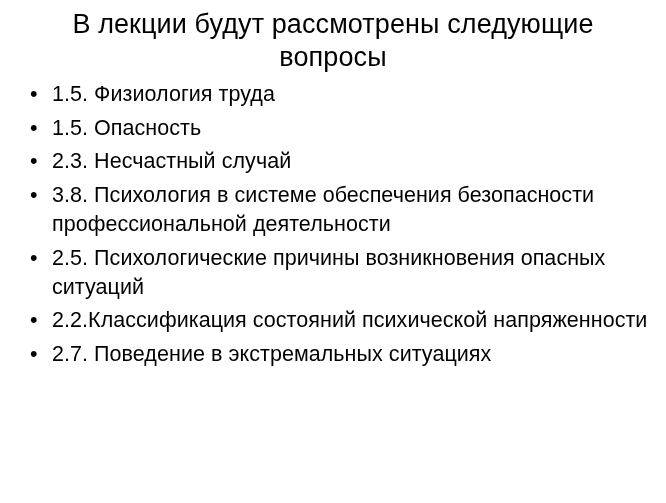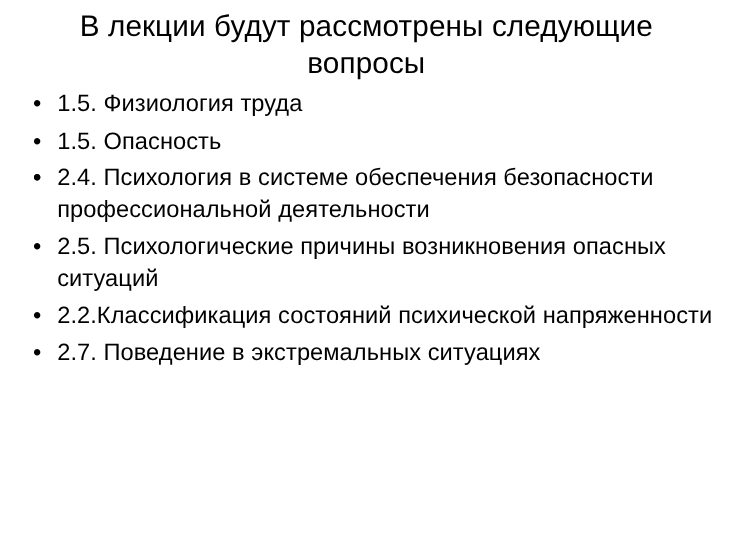--- a/index.html
+++ b/index.html
@@ -59,24 +59,25 @@
     <li class="bullet-item">
       <span class="dot">•</span>
       <span>1.5. Физиология труда</span>
     </li>
     <li class="bullet-item">
       <span class="dot">•</span>
       <span>1.5. Опасность</span>
     </li>
     <li class="bullet-item">
       <span class="dot">•</span>
+      <span>2.3. Несчастный случай</span>
     </li>
     <li class="bullet-item">
       <span class="dot">•</span>
-      <span>2.4. Психология в системе обеспечения безопасности профессиональной деятельности</span>
+      <span>3.8. Психология в системе обеспечения безопасности профессиональной деятельности</span>
     </li>
     <li class="bullet-item">
       <span class="dot">•</span>
       <span>2.5. Психологические причины возникновения опасных ситуаций</span>
     </li>
     <li class="bullet-item">
       <span class="dot">•</span>
       <span>2.2.Классификация состояний психической напряженности</span>
     </li>
     <li class="bullet-item">

